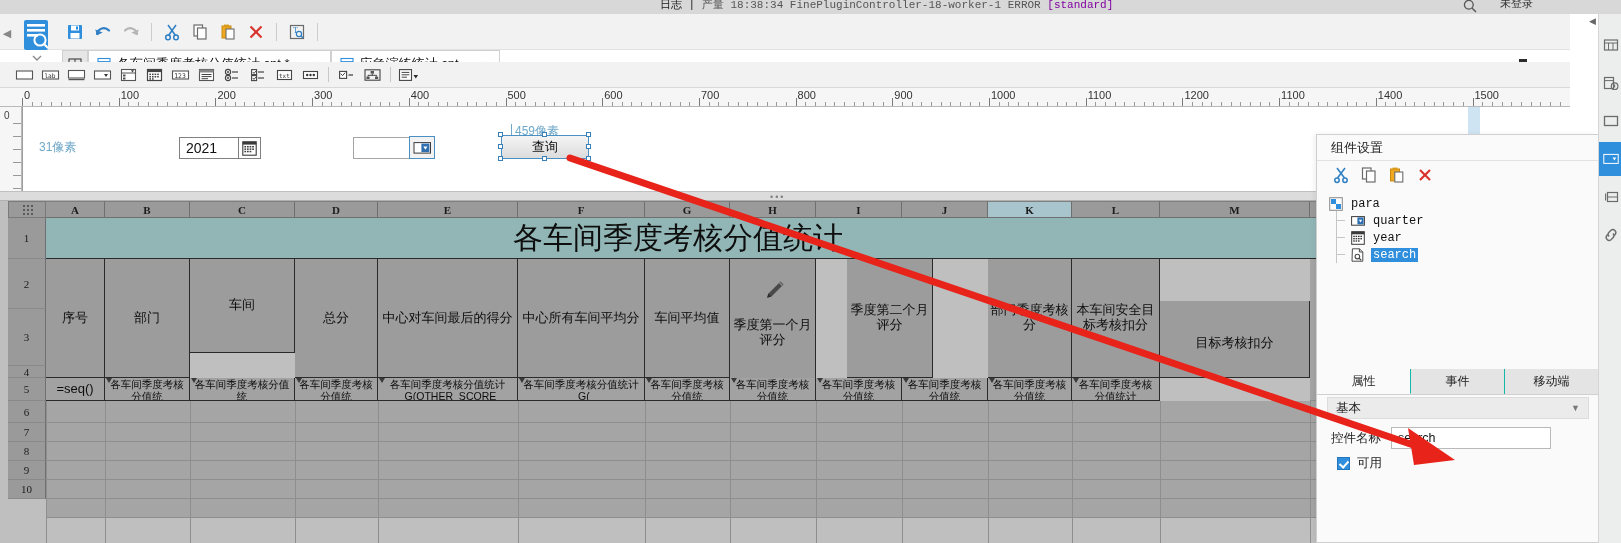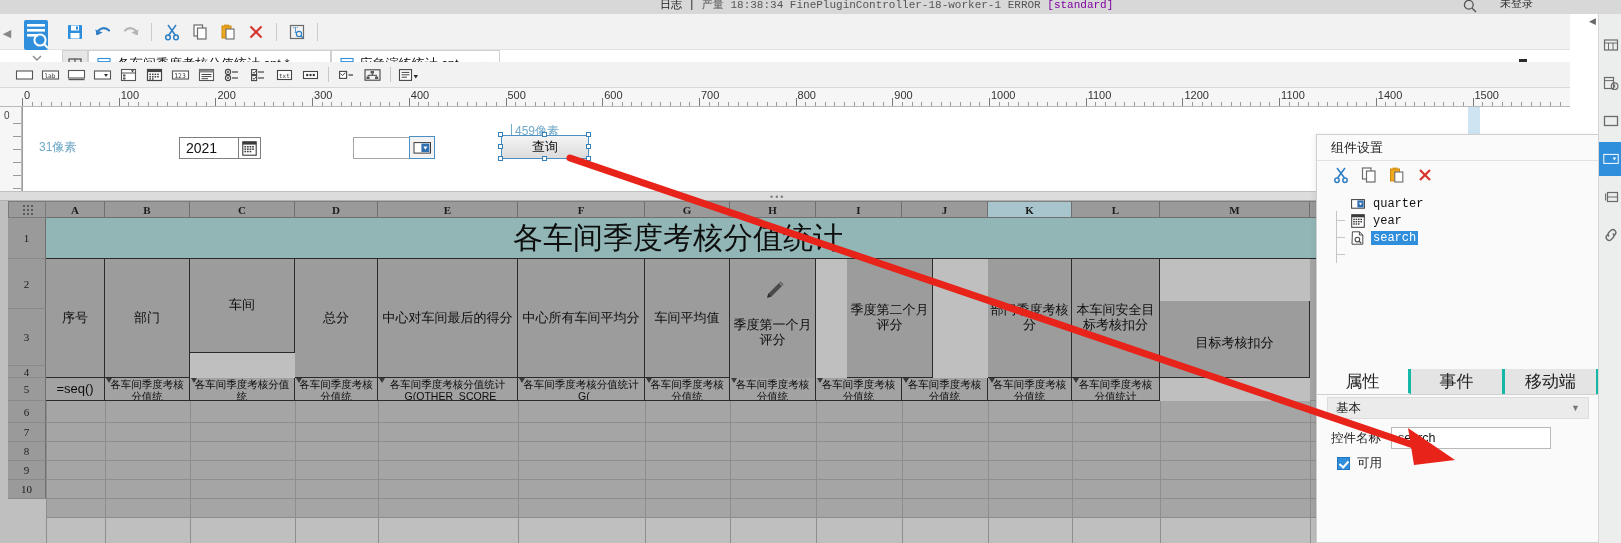--- a/index.html
+++ b/index.html
@@ -299,22 +299,22 @@
   .tlinkh{
     position:absolute; width:9px; height:1px; background:#c6c6c6;
   }
 
   .cp-tabs{
     position:absolute; left:0; top:234px; width:282px; height:26px;
     display:flex; border-bottom:1px solid #d0d0d0; background:#f0f0f0;
   }
   .cpt-tab{
     flex:1; display:flex; align-items:center; justify-content:center;
-    font-size:17px; color:#222; background:#e4e4e4;
-    border-right:3px solid #14b8a6;
+    font-size:12px; color:#222; background:#e4e4e4;
+    border-right:1px solid #14b8a6;
   }
   .cpt-tab.active{ background:#fafafa; border-bottom:1px solid #fafafa; }
 
   .cp-section{
     position:absolute; left:10px; top:262px; width:262px; height:22px;
     background:#ebebeb; border:1px solid #dcdcdc;
     display:flex; align-items:center; padding:0 8px;
     font-size:12.5px; color:#222;
   }
   .cp-section .chev{ margin-left:auto; font-size:9px; color:#777; }
@@ -1023,20 +1023,30 @@
         </svg>
     </div>
   </div>
 
   <div class="cp-tree">
     <div class="tline" style="top:20px;height:52px;"></div>
     <div class="tlinkh" style="left:19px;top:29px;"></div>
     <div class="tlinkh" style="left:19px;top:46px;"></div>
     <div class="tlinkh" style="left:19px;top:63px;"></div>
 
+    <div class="tnode">
+      <span class="tico">
+        <svg width="14" height="14" viewBox="0 0 14 14">
+            <rect x="0.7" y="0.7" width="12.6" height="12.6" fill="#fbfbfb" stroke="#8a8a8a" stroke-width="1"></rect>
+            <rect x="2" y="2" width="5" height="5" fill="#2f8fdd"></rect>
+            <rect x="7" y="7" width="5" height="5" fill="#2f8fdd"></rect>
+          </svg>
+      </span>
+      <span class="tlabel">para</span>
+    </div>
 
     <div class="tnode child">
       <span class="tico">
         <svg width="14" height="14" viewBox="0 0 14 14">
             <rect x="0.6" y="2.6" width="12.8" height="8.6" fill="#fff" stroke="#3a3a3a" stroke-width="1"></rect>
             <rect x="6.4" y="3.4" width="6.2" height="7" fill="#2f6fb0"></rect>
             <path d="M7.9 5.8 l3.2 0 l-1.6 2.6 Z" fill="#ffffff"></path>
           </svg>
       </span>
       <span class="tlabel">quarter</span>

